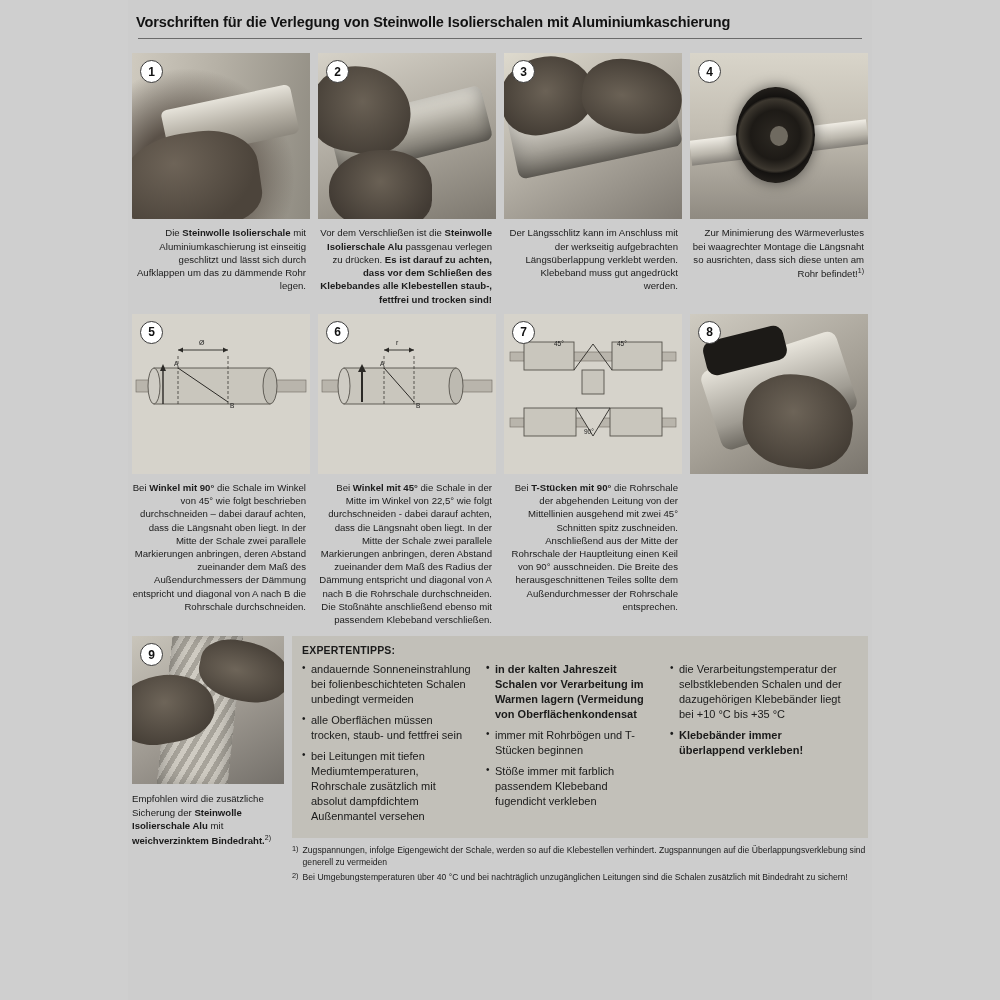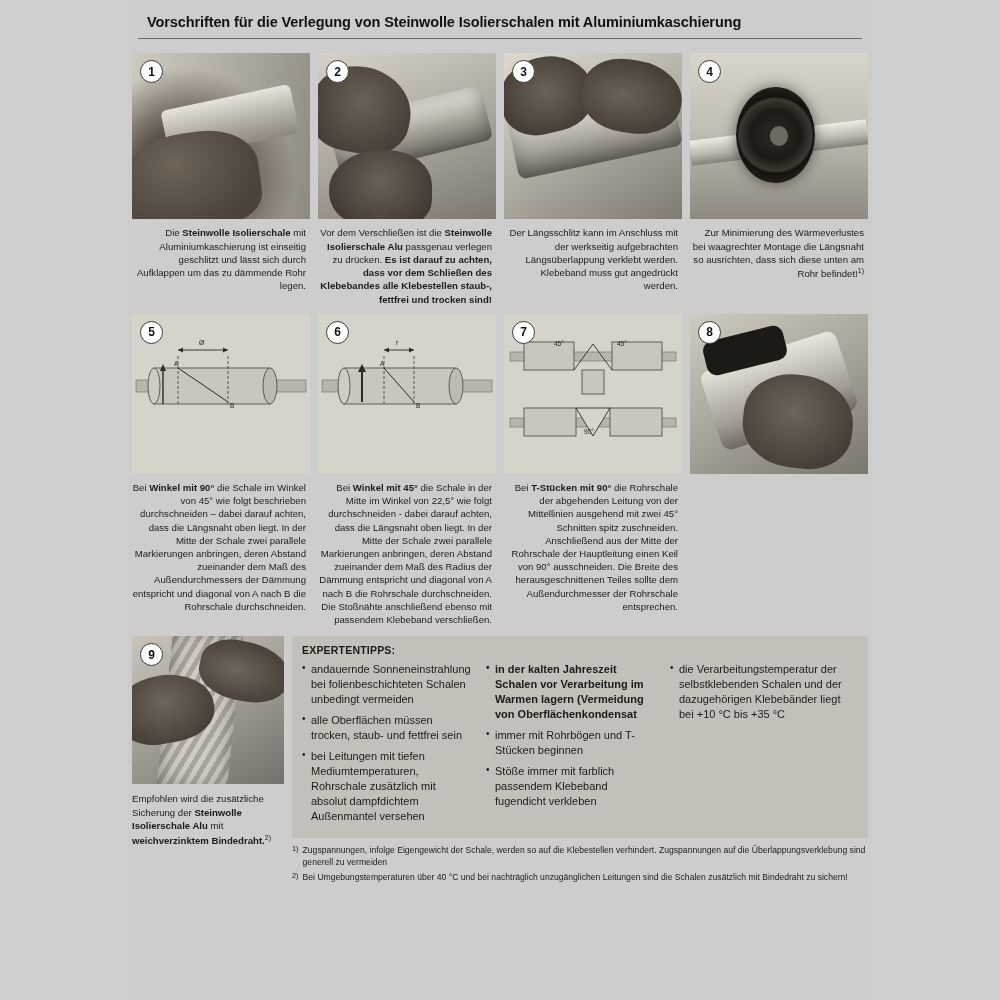--- a/index.html
+++ b/index.html
@@ -17,21 +17,20 @@
   }
   .title-wrap{
     padding:14px 8px 6px 8px;
   }
   .title{
     font-size:14.5px;
     font-weight:bold;
     line-height:1.2;
     color:#121212;
     letter-spacing:-0.1px;
-    margin-left:11px;
   }
   .title-rule{
     height:1px;background:#6a6a6a;margin:7px 2px 0 2px;
   }
   
   .row{
     display:flex;
     gap:8px;
     padding:0 4px;
     margin-top:8px;
@@ -390,20 +389,21 @@
           <div class="tcol">
             <ul class="tl">
               <li class="bold">in der kalten Jahreszeit Schalen vor Verarbeitung im Warmen lagern (Vermeidung von Oberflächenkondensat</li>
               <li>immer mit Rohrbögen und T-Stücken beginnen</li>
               <li>Stöße immer mit farblich passendem Klebeband fugendicht verkleben</li>
             </ul>
           </div>
           <div class="tcol">
             <ul class="tl">
               <li>die Verarbeitungstemperatur der selbstklebenden Schalen und der dazugehörigen Klebebänder liegt bei +10 °C bis +35 °C</li>
+              <li class="bold">Klebebänder immer überlappend verkleben!</li>
             </ul>
           </div>
         </div>
       </div>
 
       <div class="footnotes">
         <div class="fn">
           <span class="fnum">1)</span>
           <span>Zugspannungen, infolge Eigengewicht der Schale, werden so auf die Klebestellen verhindert. Zugspannungen auf die Überlappungsverklebung sind generell zu vermeiden</span>
         </div>

